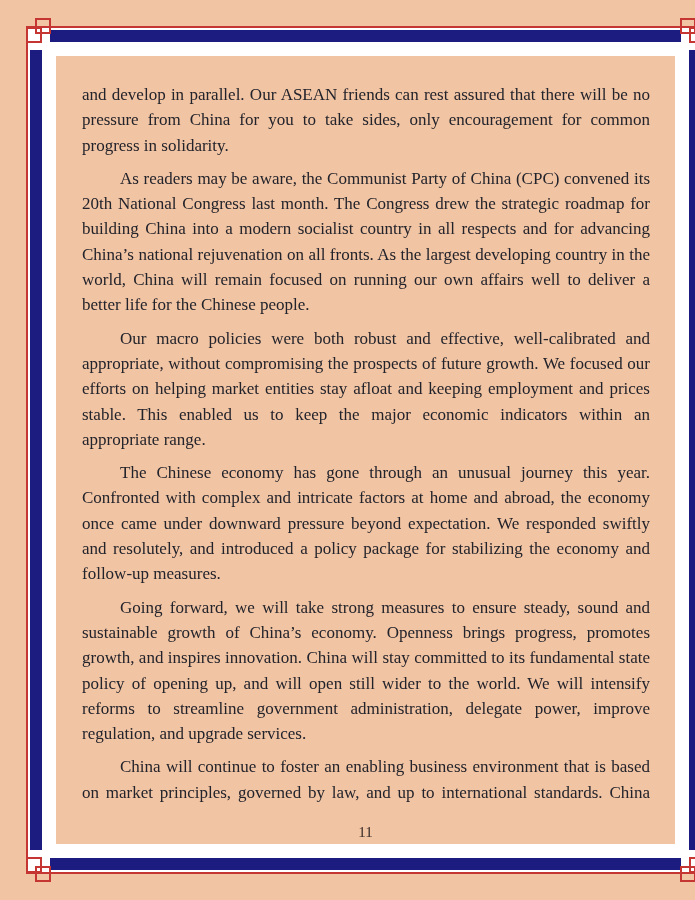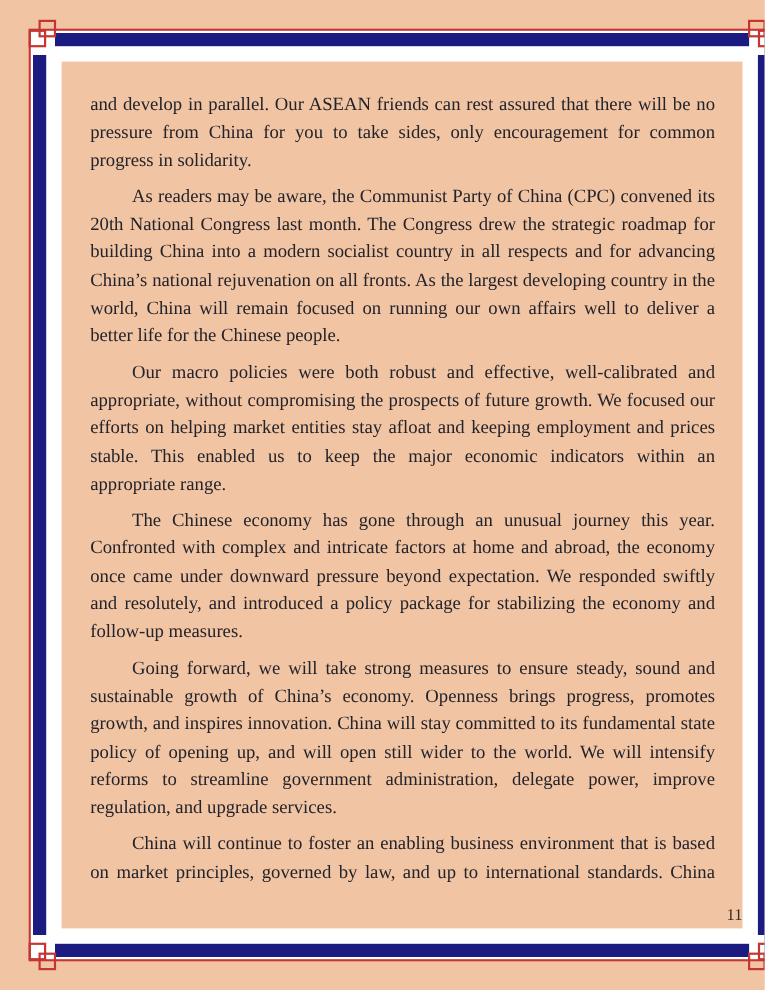--- a/index.html
+++ b/index.html
@@ -59,21 +59,21 @@
     margin: 0 0 8px 0;
     text-indent: 38px;
   }
   .text-block p.no-indent { text-indent: 0; }
   .text-block p.fill-last { text-align-last: justify; }
   .page-number {
     position: absolute;
     left: 0;
     right: 0;
     bottom: 3px;
-    text-align: right;
+    text-align: center;
     font-size: 15px;
     color: #3a2c28;
   }
   
   .orn {
     position: absolute;
     width: 16px;
     height: 16px;
     box-sizing: border-box;
     border: 2px solid #c53531;

